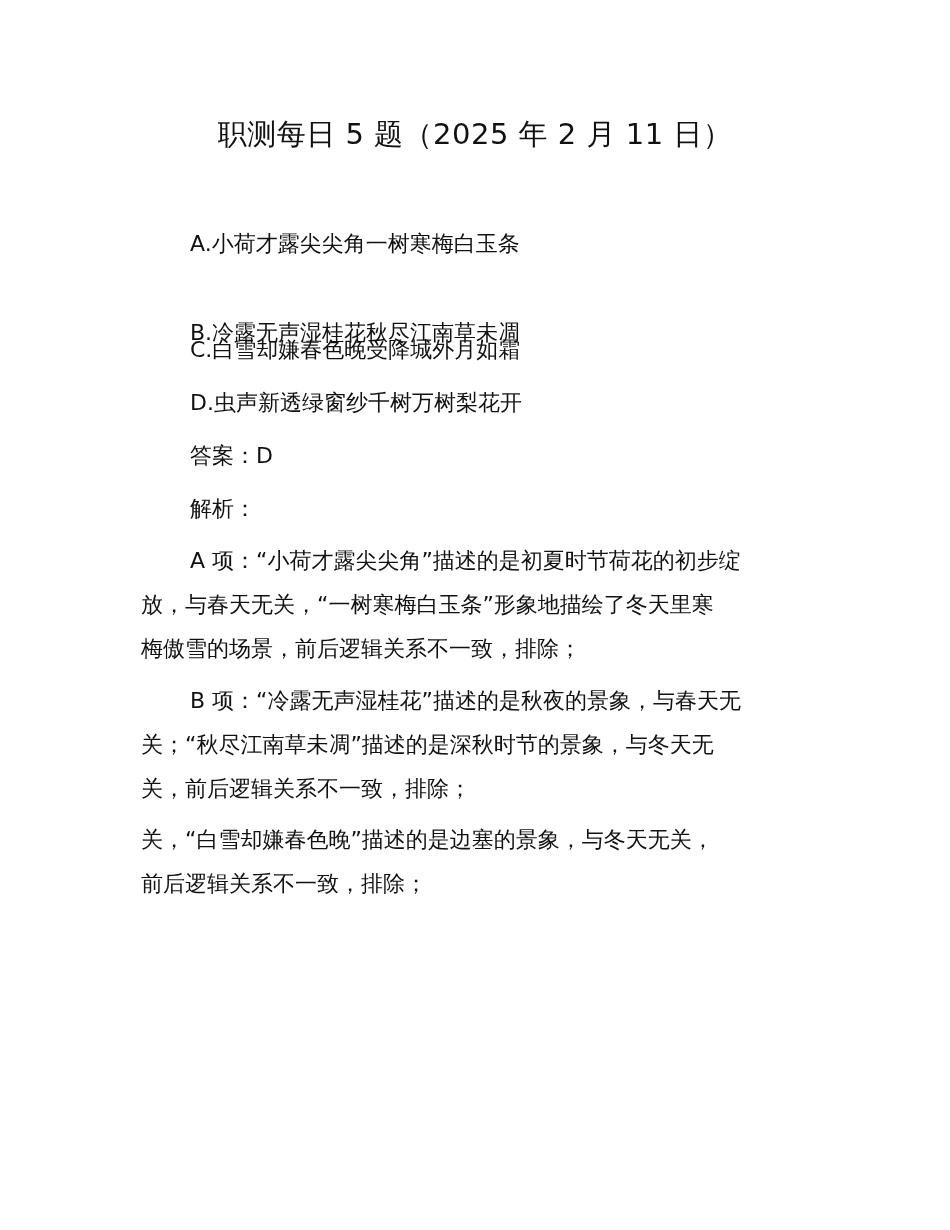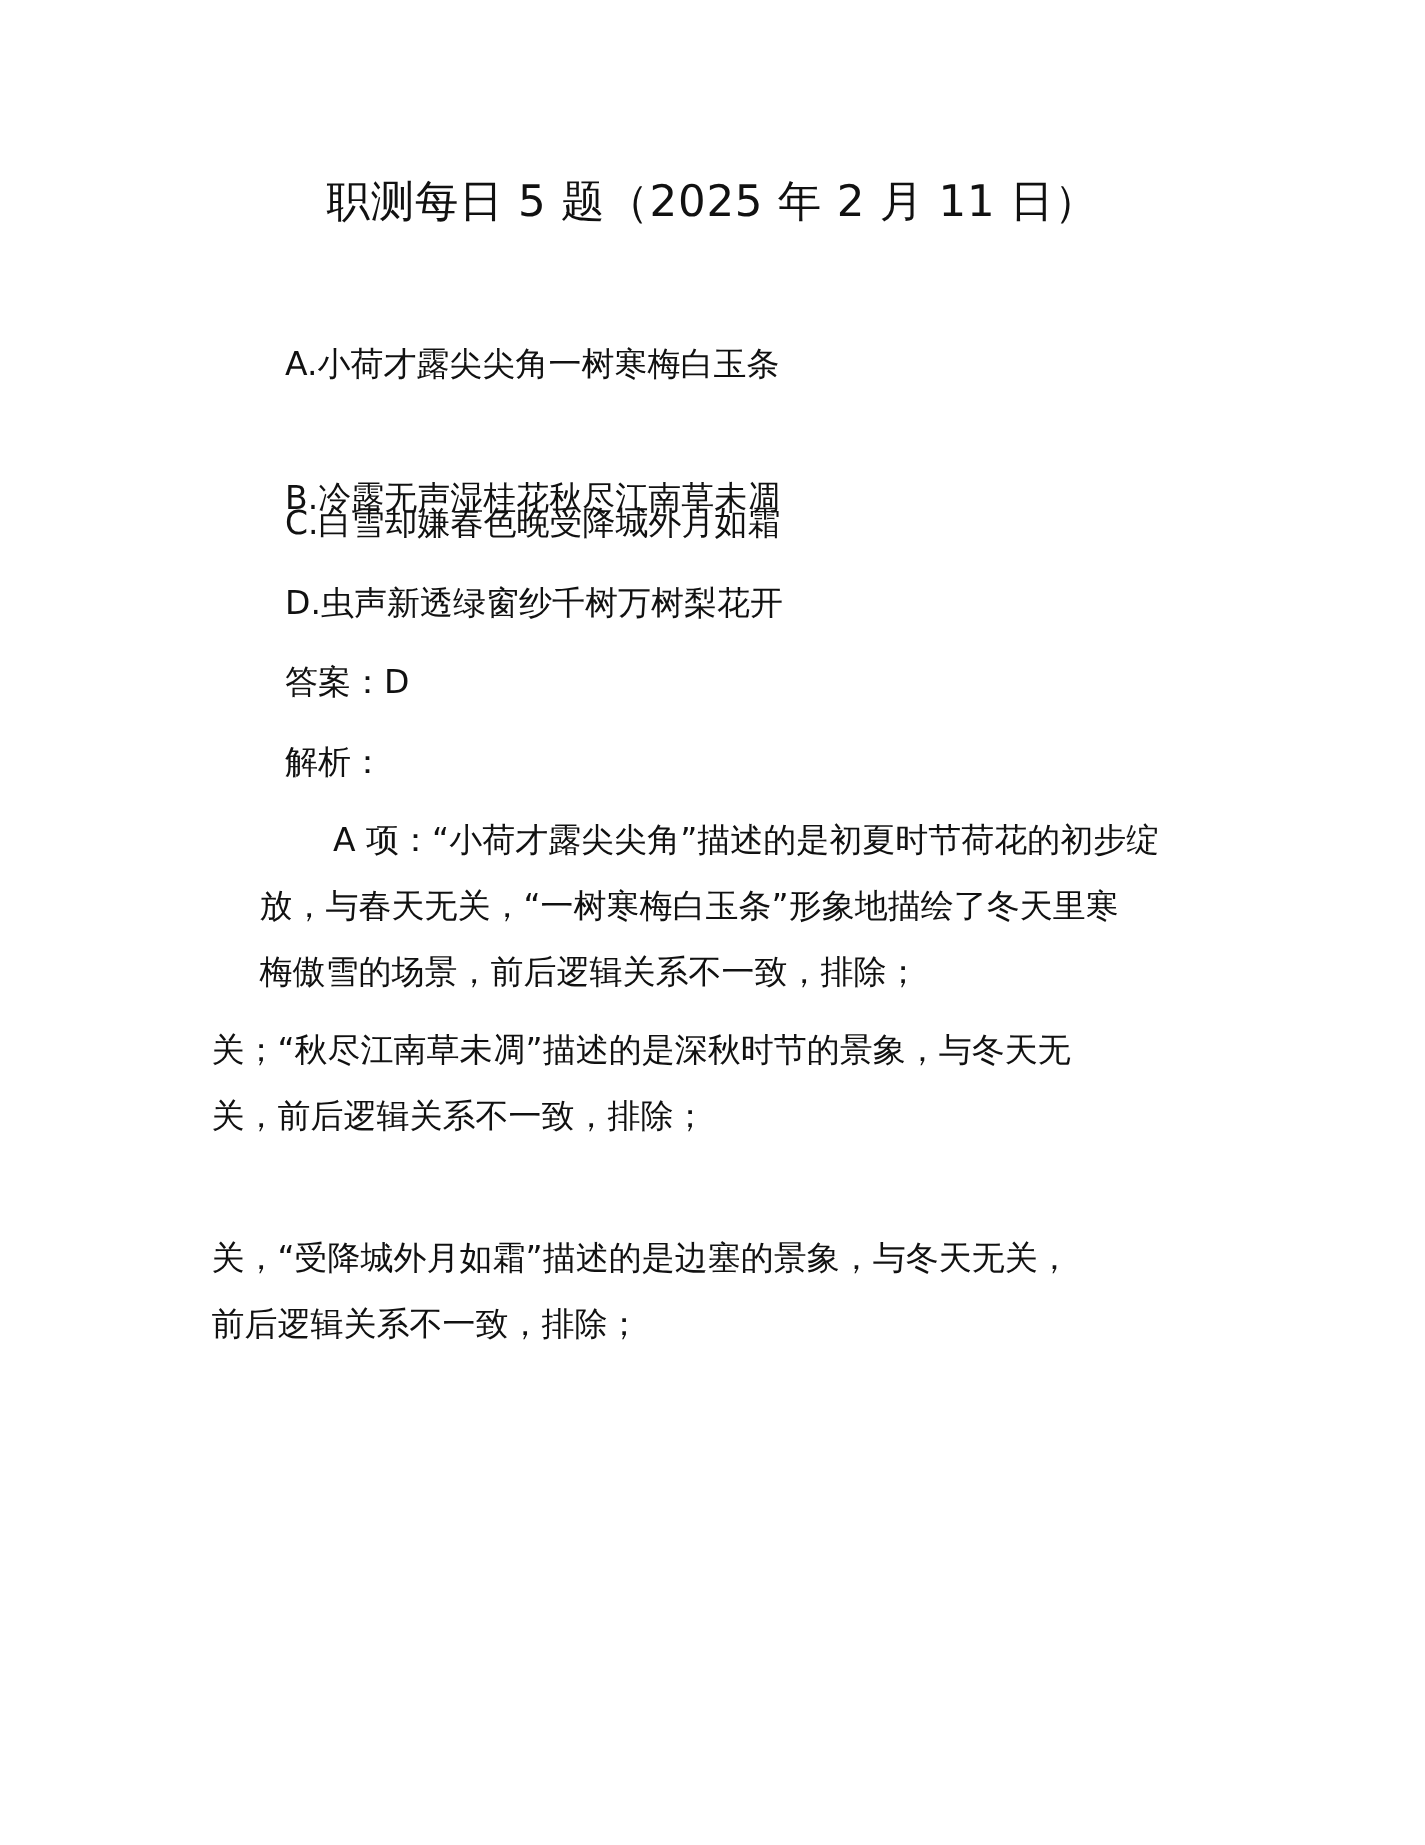--- a/index.html
+++ b/index.html
@@ -65,29 +65,30 @@
 
 
   <div class="line" style="top:229px;">A.小荷才露尖尖角一树寒梅白玉条</div>
   <div class="line" style="top:282px;margin-top:36px;">B.冷露无声湿桂花秋尽江南草未凋</div>
   <div class="line" style="top:335px;">C.白雪却嫌春色晚受降城外月如霜</div>
   <div class="line" style="top:388px;">D.虫声新透绿窗纱千树万树梨花开</div>
 
   <div class="line" style="top:441px;">答案：D</div>
   <div class="line" style="top:494px;text-align:right;">解析：</div>
 
-  <div class="para" style="top:539px;margin-left:32px;">
+  <div class="para" style="top:539px;">
     <span class="row first">A 项：“小荷才露尖尖角”描述的是初夏时节荷花的初步绽</span>
     <span class="row">放，与春天无关，“一树寒梅白玉条”形象地描绘了冬天里寒</span>
     <span class="row">梅傲雪的场景，前后逻辑关系不一致，排除；</span>
   </div>
 
   <div class="para" style="top:679px;">
+    <span class="row first">B 项：“冷露无声湿桂花”描述的是秋夜的景象，与春天无</span>
     <span class="row">关；“秋尽江南草未凋”描述的是深秋时节的景象，与冬天无</span>
     <span class="row">关，前后逻辑关系不一致，排除；</span>
   </div>
 
   <div class="para" style="top:818px;">
-    <span class="row">关，“受降城外月如霜”描述的是边塞的景象，与冬天无关，</span>
+    <span class="row">关，“白雪却嫌春色晚”描述的是边塞的景象，与冬天无关，</span>
     <span class="row">前后逻辑关系不一致，排除；</span>
   </div>
 
 </div>
 
 </body></html>

